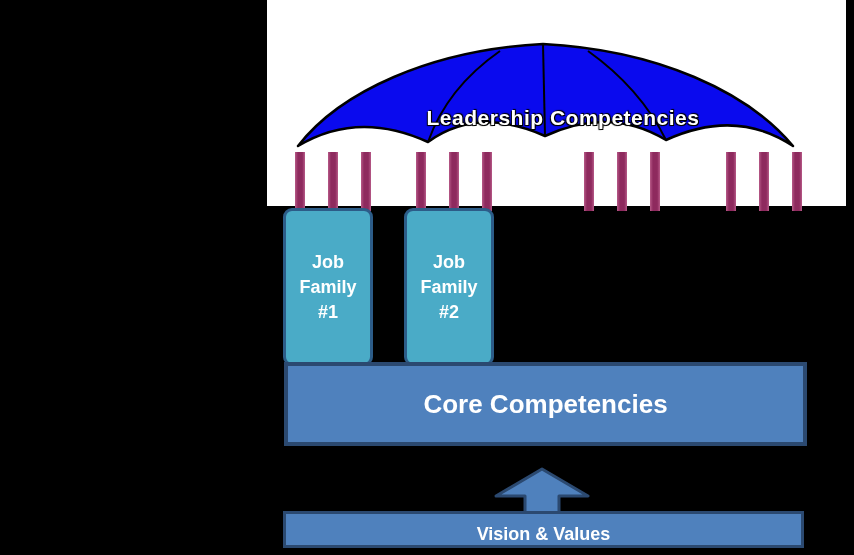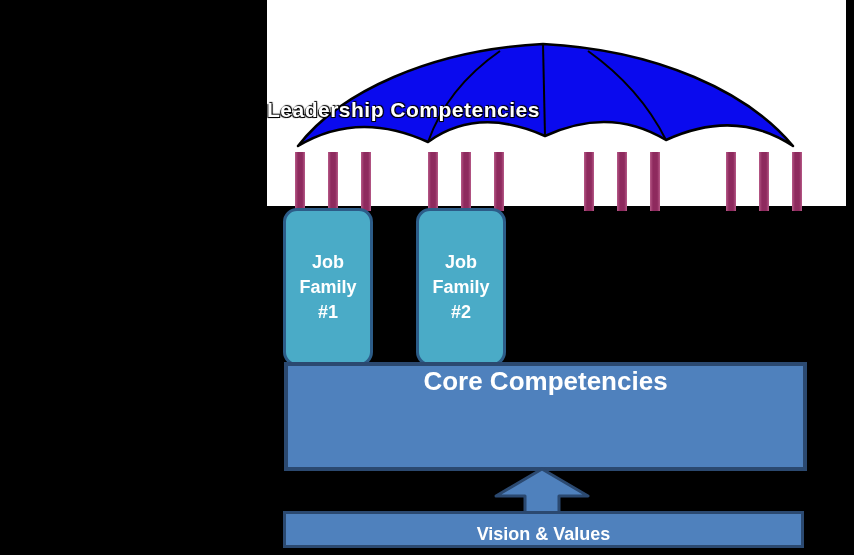--- a/index.html
+++ b/index.html
@@ -7,60 +7,61 @@
     position:relative; width:854px; height:555px; overflow:hidden;
     background: var(--canvas-bg, #000);
     font-family:"Liberation Sans", sans-serif;
   }
   .white-backdrop {
     position:absolute; left:267px; top:0; width:579px; height:206px;
     background: var(--backdrop, #fff);
   }
   .umbrella-svg { position:absolute; left:267px; top:0; width:579px; height:206px; }
   .umbrella-label {
-    position:absolute; left:267px; top:98px; width:560px;
-    text-align:left; color:var(--label-color,#fff);
+    position:absolute; left:267px; top:106px; width:560px;
+    text-align:center; color:var(--label-color,#fff);
     font-size:21px; font-weight:bold; letter-spacing:0.5px;
     text-shadow: 1px 1px 0 #000, -1px 1px 1px #000, 1px -1px 1px #000;
+    padding-left: 16px;
   }
   .family {
     position:absolute; top:152px; width:90px; height:214px;
   }
   .family:nth-child(1) { left:283px; }
-  .family:nth-child(2) { left:416px;padding-left:18px; }
+  .family:nth-child(2) { left:404px;padding-left:18px; }
   .family:nth-child(3) { left:572px; }
   .family:nth-child(4) { left:714px; }
   .pillar {
     position:absolute; top:0; width:10px; height:59px;
     background: linear-gradient(90deg,
       var(--pillar-edge,#b75a88) 0%,
       var(--pillar-fill,#8e2a5e) 30%,
       var(--pillar-fill,#8e2a5e) 72%,
       var(--pillar-edge,#b75a88) 100%);
   }
   .pillar:nth-of-type(1) { left:12px; }
   .pillar:nth-of-type(2) { left:45px; }
   .pillar:nth-of-type(3) { left:78px; }
   .family-box {
     position:absolute; left:0; top:56px; width:90px; height:158px;
     box-sizing:border-box;
     background: var(--family-fill,#4aabc7);
     border: 3px solid var(--family-border,#2c5c88);
-    border-radius:14px;
+    border-radius:9px;
     display:flex; align-items:center; justify-content:center;
     text-align:center; color:var(--label-color,#fff);
     font-size:18px; font-weight:bold; line-height:25px;
     padding:0 6px;
   }
   .core-bar {
-    position:absolute; left:284px; top:362px; width:523px; height:109px;
+    position:absolute; left:284px; top:362px; width:523px; height:84px;
     box-sizing:border-box;
     background: var(--bar-fill,#4f81bd);
     border: 4px solid var(--bar-border,#2b4970);
-    display:flex; align-items:flex-start; justify-content:center;
+    display:flex; align-items:center; justify-content:center;
     color:var(--label-color,#fff); font-size:26px; font-weight:bold;
   }
   .arrow-svg { position:absolute; left:494px; top:467px; width:98px; height:46px; }
   .vision-bar {
     position:absolute; left:283px; top:511px; width:521px; height:37px;
     box-sizing:border-box;
     background: var(--bar-fill,#4f81bd);
     border: 3px solid var(--bar-border,#2b4970);
     display:flex; align-items:flex-end; justify-content:center;
     color:var(--label-color,#fff); font-size:18px; font-weight:bold;

